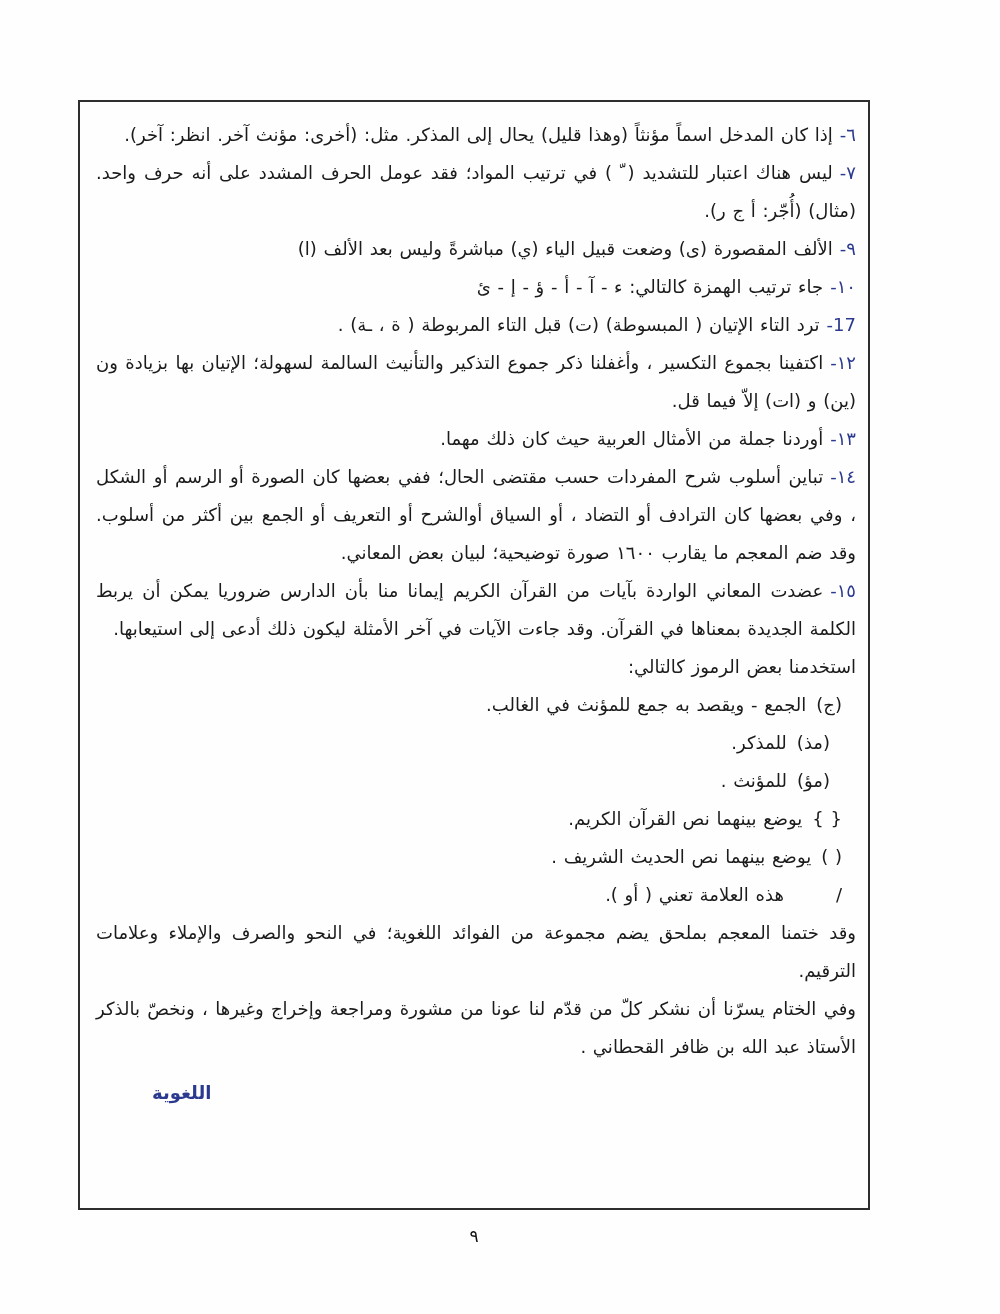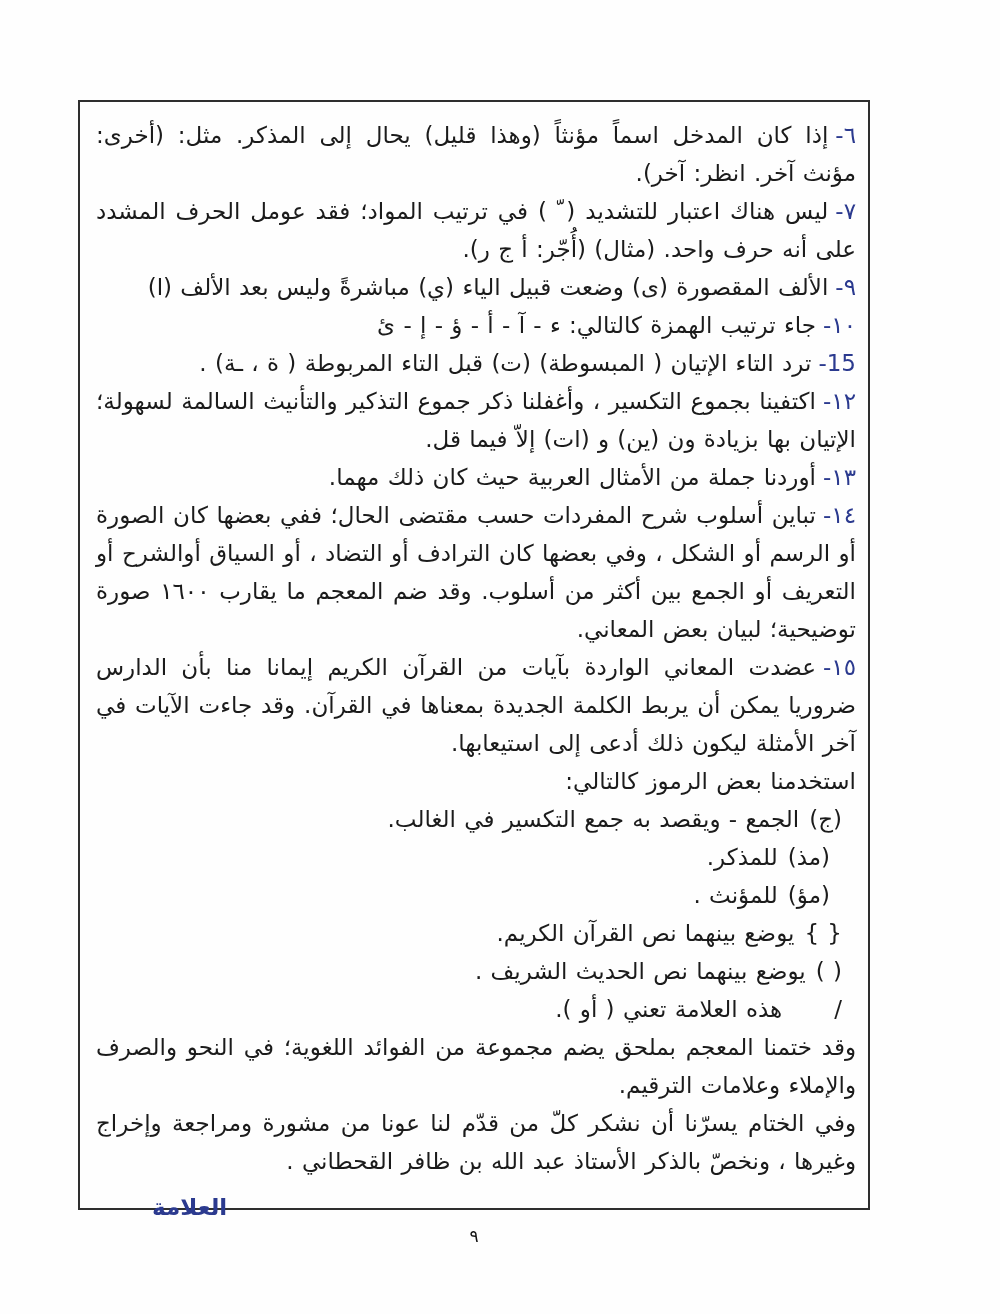--- a/index.html
+++ b/index.html
@@ -16,21 +16,21 @@
     left:78px;top:100px;
     width:792px;height:1110px;
     box-sizing:border-box;
     border:2px solid #2e2e2e;
     padding:14px 12px 0 16px;
     direction:rtl;
     unicode-bidi:embed;
   }
   .frame p{
     margin:0;
-    font-size:23px;
+    font-size:18px;
     line-height:38px;
     text-align:justify;
     text-align-last:right;
     word-spacing:1px;
   }
   .num{
     color:#2b3a8f;
     margin-inline-end:7px;
     white-space:nowrap;
   }
@@ -60,35 +60,35 @@
 </head>
 <body>
 
 <div class="page">
   <div class="frame">
 
     <p><span class="num">٦-</span><span>إذا كان المدخل اسماً مؤنثاً (وهذا قليل) يحال إلى المذكر. مثل: (أخرى: مؤنث آخر. انظر: آخر).</span></p>
     <p><span class="num">٧-</span><span>ليس هناك اعتبار للتشديد ( ّ ) في ترتيب المواد؛ فقد عومل الحرف المشدد على أنه حرف واحد. (مثال) (أُجّر: أ ج ر).</span></p>
     <p><span class="num">٩-</span><span>الألف المقصورة (ى) وضعت قبيل الياء (ي) مباشرةً وليس بعد الألف (ا)</span></p>
     <p><span class="num">١٠-</span><span>جاء ترتيب الهمزة كالتالي: ء - آ - أ - ؤ - إ - ئ</span></p>
-    <p><span class="num">15-</span><span>ترد التاء الإتيان ( المبسوطة) (ت) قبل التاء المربوطة ( ة ، ـة) .</span></p>
+    <p><span class="num">17-</span><span>ترد التاء الإتيان ( المبسوطة) (ت) قبل التاء المربوطة ( ة ، ـة) .</span></p>
     <p><span class="num">١٢-</span><span>اكتفينا بجموع التكسير ، وأغفلنا ذكر جموع التذكير والتأنيث السالمة لسهولة؛ الإتيان بها بزيادة ون (ين) و (ات) إلاّ فيما قل.</span></p>
     <p><span class="num">١٣-</span><span>أوردنا جملة من الأمثال العربية حيث كان ذلك مهما.</span></p>
     <p><span class="num">١٤-</span><span>تباين أسلوب شرح المفردات حسب مقتضى الحال؛ ففي بعضها كان الصورة أو الرسم أو الشكل ، وفي بعضها كان الترادف أو التضاد ، أو السياق أوالشرح أو التعريف أو الجمع بين أكثر من أسلوب. وقد ضم المعجم ما يقارب ١٦٠٠ صورة توضيحية؛ لبيان بعض المعاني.</span></p>
     <p><span class="num">١٥-</span><span>عضدت المعاني الواردة بآيات من القرآن الكريم إيمانا منا بأن الدارس ضروريا يمكن أن يربط الكلمة الجديدة بمعناها في القرآن. وقد جاءت الآيات في آخر الأمثلة ليكون ذلك أدعى إلى استيعابها.</span></p>
 
     <p>استخدمنا بعض الرموز كالتالي:</p>
 
-    <p class="sym-row"><span class="sym">(ج)</span><span>الجمع - ويقصد به جمع التكسير في الغالب.</span></p>
+    <p class="sym-row"><span class="sym">(ج)</span><span>الجمع - ويقصد به جمع للمؤنث في الغالب.</span></p>
     <p class="sym-row inset"><span class="sym">(مذ)</span><span>للمذكر.</span></p>
     <p class="sym-row inset"><span class="sym">(مؤ)</span><span>للمؤنث .</span></p>
     <p class="sym-row"><span class="sym">{ }</span><span>يوضع بينهما نص القرآن الكريم.</span></p>
     <p class="sym-row"><span class="sym">( )</span><span>يوضع بينهما نص الحديث الشريف .</span></p>
     <p class="sym-row wide-gap"><span class="sym">/</span><span>هذه العلامة تعني ( أو ).</span></p>
 
     <p>وقد ختمنا المعجم بملحق يضم مجموعة من الفوائد اللغوية؛ في النحو والصرف والإملاء وعلامات الترقيم.</p>
     <p>وفي الختام يسرّنا أن نشكر كلّ من قدّم لنا عونا من مشورة ومراجعة وإخراج وغيرها ، ونخصّ بالذكر الأستاذ عبد الله بن ظافر القحطاني .</p>
 
-    <p class="signature">العلامة</p>
+    <p class="signature">اللغوية</p>
   </div>
 
   <div class="page-number">٩</div>
 </div>
 
 </body></html>

